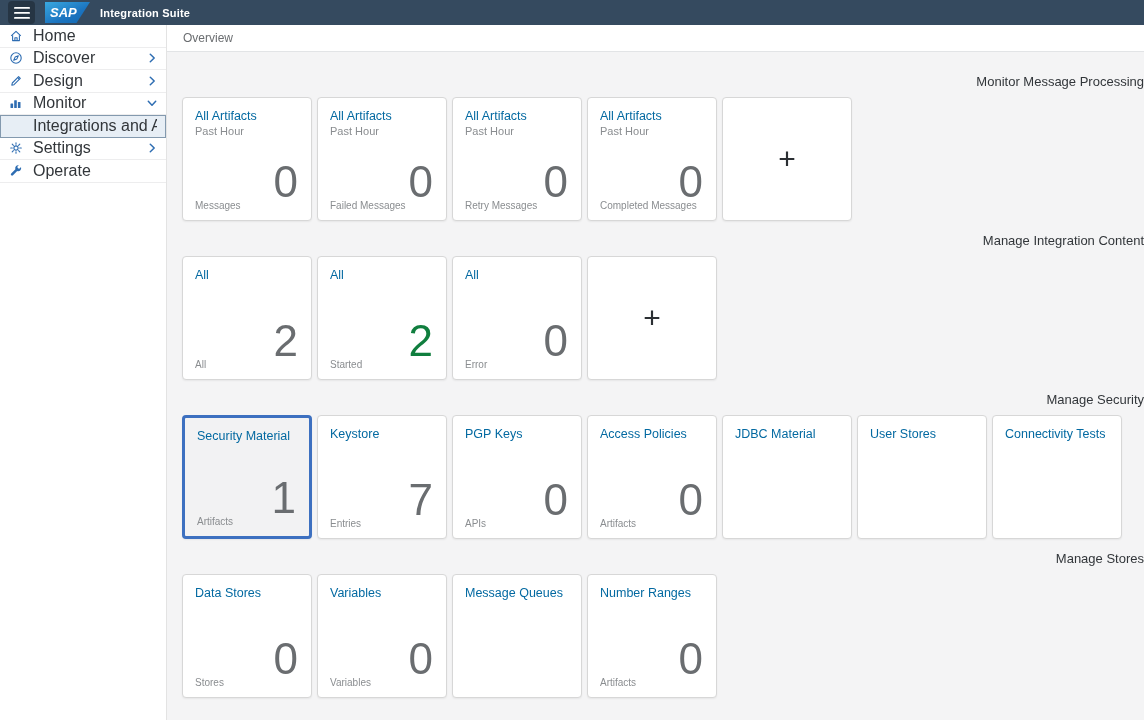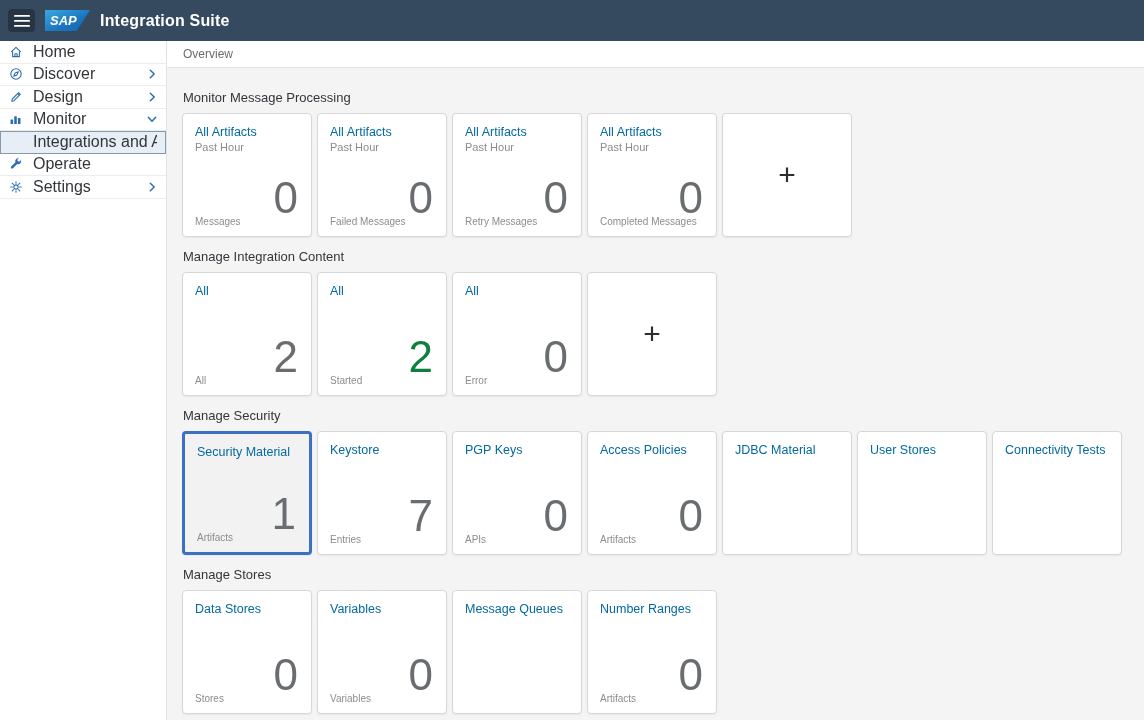--- a/index.html
+++ b/index.html
@@ -6,36 +6,36 @@
   html,body { margin:0; padding:0; }
   body {
     width:1144px; height:720px; overflow:hidden;
     font-family:"Liberation Sans","DejaVu Sans",sans-serif;
     background:#fff; color:#32363a;
   }
   .app { width:1144px; height:720px; display:flex; flex-direction:column; }
 
   
   .shell-header {
-    height:41px; flex:none; background:#354a5f;
+    height:25px; flex:none; background:#354a5f;
     display:flex; align-items:center; padding:0 8px; gap:10px;
   }
   .hamburger {
     width:27px; height:23px; border-radius:4px;
     background:rgba(0,0,0,.28);
     display:flex; align-items:center; justify-content:center; cursor:pointer;
   }
   .sap-logo {
     width:45px; height:21px; flex:none;
     background:linear-gradient(155deg,#3aa9e0 0%,#1b74c0 60%,#1268b0 100%);
     clip-path:polygon(0 0,100% 0,70% 100%,0 100%);
     color:#fff; font-weight:bold; font-style:italic; font-size:13px;
     display:flex; align-items:center; padding-left:5px; cursor:pointer;
   }
-  .app-title { color:#fff; font-size:16px; font-weight:600; letter-spacing:.2px; }
+  .app-title { color:#fff; font-size:11px; font-weight:600; letter-spacing:.2px; }
 
   
   .shell-body { flex:1; display:flex; min-height:0; }
 
   .sidebar { width:167px; flex:none; background:#fff; border-right:1px solid #e3e3e3; }
   .nav-item {
     height:22.5px; display:flex; align-items:center;
     padding:0 8px 0 9px; border-bottom:1px solid #ededee;
     font-size:16px; color:#32363a; cursor:pointer; background:#fff;
   }
@@ -47,21 +47,21 @@
 
   .content { flex:1; display:flex; flex-direction:column; min-width:0; background:#f4f4f5; }
   .tabstrip {
     height:27px; flex:none; background:#fff; border-bottom:1px solid #e2e4e6;
     display:flex; align-items:center; padding-left:16px;
   }
   .tab { font-size:12px; color:#6a6d70; cursor:pointer; }
 
   .tiles-area { flex:1; padding:22px 0 0 15px; overflow:hidden; }
   .section { margin-bottom:12px; }
-  .section-title { font-size:13px; font-weight:400; color:#32363a; margin:0 0 8px 1px; line-height:15px; }
+  .section-title { font-size:13px; font-weight:400; color:#32363a; margin:0 0 8px 1px; line-height:15px;text-align:right; }
   .tile-row { display:flex; gap:5px; }
 
   .tile {
     width:130px; height:124px; flex:none; position:relative;
     background:#fff; border:1px solid #d7d7d7; border-radius:4px;
     box-shadow:0 1px 2px rgba(0,0,0,.06); cursor:pointer;
   }
   .tile.selected { border:3px solid #3d70c0; background:#f2f2f3; }
   .tile-title { position:absolute; top:11px; left:12px; right:6px; font-size:12.5px; color:#0369a1; line-height:14px; }
   .tile-subtitle { position:absolute; top:27px; left:12px; font-size:11px; color:#8a8d90; }
@@ -145,39 +145,39 @@
             <svg width="12" height="12" viewBox="0 0 12 12" fill="none" stroke="#2e6db2" stroke-width="1.5" stroke-linecap="round" stroke-linejoin="round">
               <path d="M2.3 4.3 L6 8.2 L9.7 4.3"></path>
             </svg>
           </span>
         </div>
         <div class="nav-item child selected">
           <span class="nlabel">Integrations and APIs</span>
         </div>
         <div class="nav-item">
           <span class="nicon">
-            <svg width="14" height="14" viewBox="0 0 14 14" fill="#2e6db2">
-              <path d="M12.1 3.6a2.9 2.9 0 0 1-3.9 3.4L4 11.2a1.25 1.25 0 0 1-1.8-1.8l4.2-4.2A2.9 2.9 0 0 1 9.8 1.3L8.1 3l1.9 1.9 1.7-1.7c.2.1.3.3.4.4z"></path>
-            </svg>
-          </span>
-          <span class="nlabel">Operate</span>
-        </div>
-        <div class="nav-item">
-          <span class="nicon">
             <svg width="14" height="14" viewBox="0 0 14 14" fill="none" stroke="#2e6db2" stroke-width="1.1" stroke-linecap="round">
               <circle cx="7" cy="7" r="2.1"></circle>
               <path d="M7 1.7V3.3M7 10.7V12.3M12.3 7H10.7M3.3 7H1.7M10.8 3.2L9.6 4.4M4.4 9.6L3.2 10.8M10.8 10.8L9.6 9.6M4.4 4.4L3.2 3.2"></path>
             </svg>
           </span>
           <span class="nlabel">Settings</span>
           <span class="chev">
             <svg width="12" height="12" viewBox="0 0 12 12" fill="none" stroke="#2e6db2" stroke-width="1.5" stroke-linecap="round" stroke-linejoin="round">
               <path d="M4.3 2.3 L8.2 6 L4.3 9.7"></path>
             </svg>
           </span>
+        </div>
+        <div class="nav-item">
+          <span class="nicon">
+            <svg width="14" height="14" viewBox="0 0 14 14" fill="#2e6db2">
+              <path d="M12.1 3.6a2.9 2.9 0 0 1-3.9 3.4L4 11.2a1.25 1.25 0 0 1-1.8-1.8l4.2-4.2A2.9 2.9 0 0 1 9.8 1.3L8.1 3l1.9 1.9 1.7-1.7c.2.1.3.3.4.4z"></path>
+            </svg>
+          </span>
+          <span class="nlabel">Operate</span>
         </div>
       </nav>
     <div class="content">
       <div class="tabstrip">
         <span class="tab">Overview</span>
       </div>
       <div class="tiles-area">
           <section class="section">
             <h2 class="section-title">Monitor Message Processing</h2>
             <div class="tile-row">

